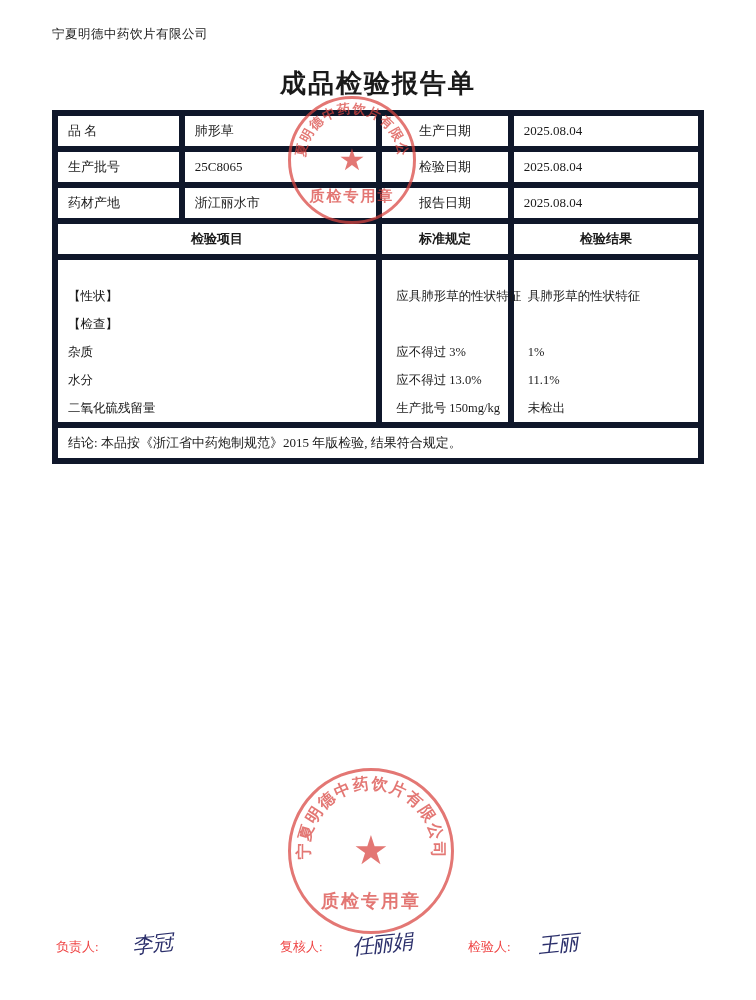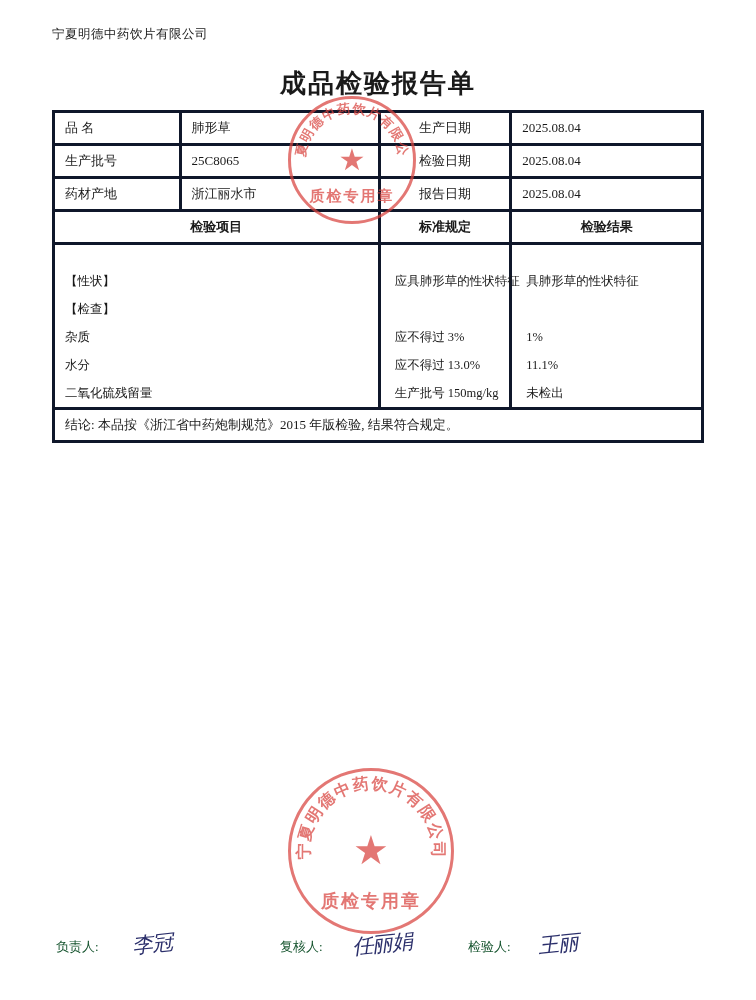--- a/index.html
+++ b/index.html
@@ -52,21 +52,21 @@
   table.main {
     position: absolute;
     left: 52px;
     top: 110px;
     width: 652px;
     border-collapse: collapse;
     table-layout: fixed;
     font-size: 13px;
   }
   table.main td {
-    border: 3px solid #0f172a;
+    border: 6px solid #0f172a;
     padding: 0 10px;
     vertical-align: middle;
     height: 30px;
     line-height: 1.3;
   }
   .lbl {
     width: 78px;
     white-space: nowrap;
   }
   .lbl-spread {
@@ -124,21 +124,21 @@
     top: 932px;
     width: 652px;
     height: 46px;
     font-size: 13px;
   }
   .sign {
     position: absolute;
     top: 6px;
     white-space: nowrap;
   }
-  .sign .lab { color: #14532d; }
+  .sign .lab { color: #ef4444; }
   .sign1 { left: 4px; }
   .sign2 { left: 228px; }
   .sign3 { left: 416px; }
   .hand {
     font-family: "DejaVu Serif", serif;
     font-style: italic;
     color: #2b2f6b;
     font-size: 21px;
     position: absolute;
     top: -8px;

